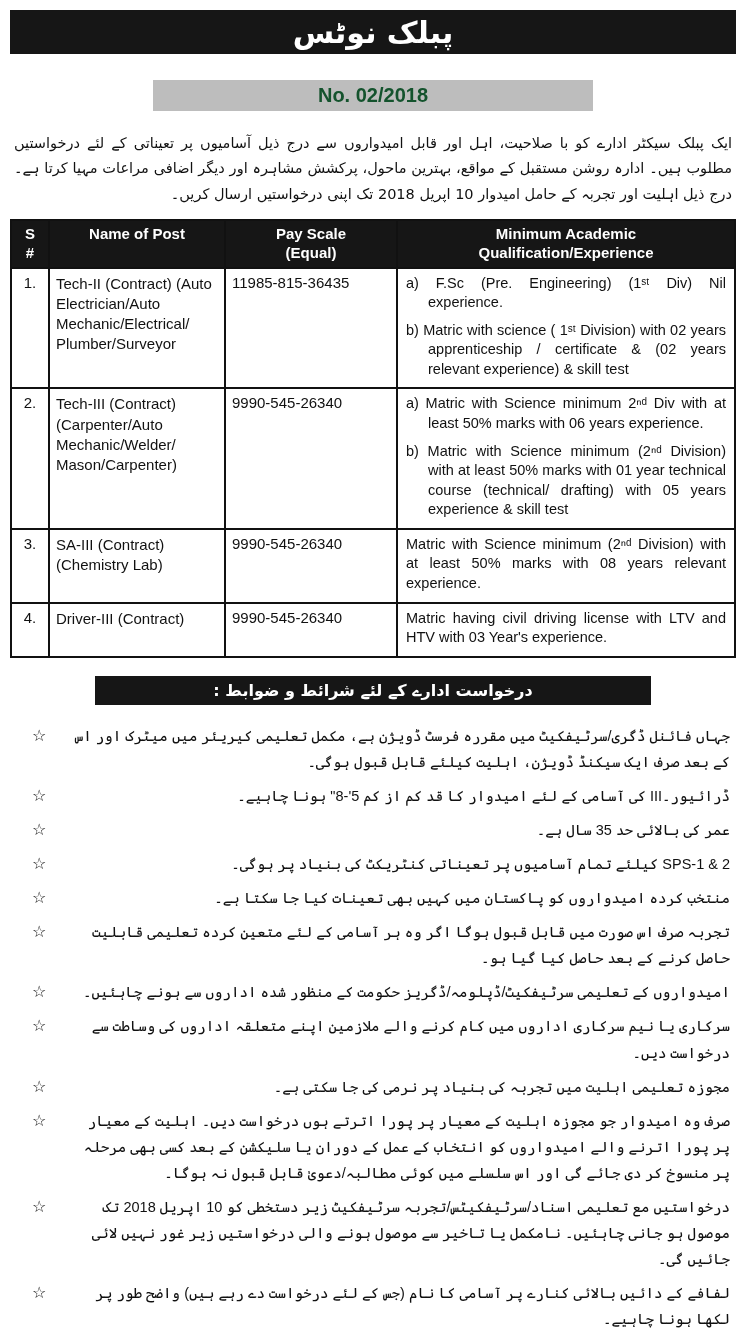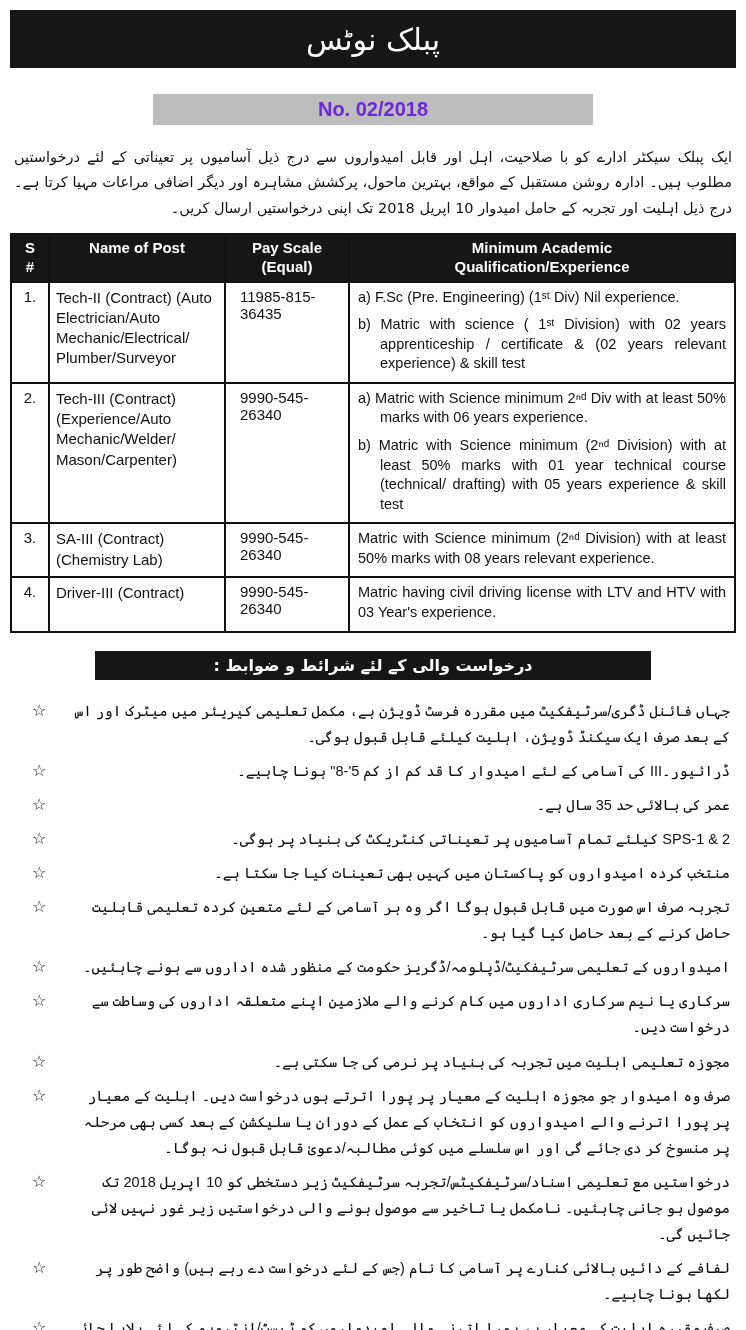--- a/index.html
+++ b/index.html
@@ -6,47 +6,47 @@
   html,body { background:#ffffff; }
   body {
     width:746px; min-height:1330px; margin:0 auto;
     font-family:"Liberation Sans", sans-serif; color:#111;
   }
   .page { padding:10px 10px 16px; }
 
   .banner { background:#161616; color:#fff; text-align:center; }
 
   .banner-top {
-    height:58px; display:flex; align-items:center; justify-content:center;
-    font-family:"DejaVu Sans", sans-serif; font-size:30px; font-weight:normal;
+    height:44px; display:flex; align-items:center; justify-content:center;
+    font-family:"DejaVu Sans", sans-serif; font-size:30px; font-weight:bold;
   }
 
   .notice-no {
-    width:440px; margin:26px auto 0; background:#bdbdbd; color:#6d28d9;
+    width:440px; margin:26px auto 0; background:#bdbdbd; color:#14532d;
     text-align:center; font-weight:bold; font-size:20px; padding:4px 0;
   }
 
   .intro {
     margin:20px 4px 0; direction:rtl; text-align:justify;
     font-family:"DejaVu Sans", sans-serif; font-size:14.5px; line-height:1.75;
   }
   .bold-date { font-weight:normal; }
 
   table.posts {
     width:100%; border-collapse:collapse; margin-top:12px;
     font-family:"Liberation Sans","DejaVu Sans", sans-serif;
   }
   table.posts th, table.posts td { border:2px solid #111; vertical-align:top; }
   table.posts thead th {
     background:#161616; color:#fff; font-size:15px; font-weight:bold;
     padding:4px 4px; text-align:center; white-space:pre-line; line-height:1.25;
   }
   td.td-sno { width:38px; text-align:center; padding:5px 2px; font-size:15px; }
   td.td-post { width:176px; padding:5px 6px; font-size:15px; line-height:1.35;margin-left:40px; }
-  td.td-pay { width:124px; padding:5px 14px; font-size:15px; }
+  td.td-pay { width:172px; padding:5px 6px; font-size:15px; }
   td.td-qual { padding:5px 8px 8px; font-size:14.5px; line-height:1.35; text-align:justify; }
   td.td-qual p { margin-bottom:8px; }
   td.td-qual p:last-child { margin-bottom:0; }
   td.td-qual p.hang { padding-left:22px; text-indent:-22px; }
 
   .cond-banner {
     width:556px; margin:18px auto 0; padding:5px 0;
     font-family:"DejaVu Sans", sans-serif; font-size:16px; font-weight:bold;
     direction:rtl;
   }
@@ -96,21 +96,21 @@
         <td class="td-sno">1.</td>
         <td class="td-post">Tech-II (Contract) (Auto Electrician/Auto Mechanic/Electrical/ Plumber/Surveyor</td>
         <td class="td-pay">11985-815-36435</td>
         <td class="td-qual">
           <p class="hang">a)  F.Sc (Pre. Engineering) (1ˢᵗ Div) Nil experience.</p>
           <p class="hang">b)  Matric with science ( 1ˢᵗ Division) with 02 years apprenticeship / certificate &amp; (02 years relevant experience) &amp; skill test</p>
         </td>
       </tr>
       <tr>
         <td class="td-sno">2.</td>
-        <td class="td-post">Tech-III (Contract) (Experience/Auto Mechanic/Welder/ Mason/Carpenter)</td>
+        <td class="td-post">Tech-III (Contract) (Carpenter/Auto Mechanic/Welder/ Mason/Carpenter)</td>
         <td class="td-pay">9990-545-26340</td>
         <td class="td-qual">
           <p class="hang">a)  Matric with Science minimum 2ⁿᵈ Div with at least 50% marks with 06 years experience.</p>
           <p class="hang">b)  Matric with Science minimum (2ⁿᵈ Division) with at least 50% marks with 01 year technical course (technical/ drafting) with 05 years experience &amp; skill test</p>
         </td>
       </tr>
       <tr>
         <td class="td-sno">3.</td>
         <td class="td-post">SA-III (Contract) (Chemistry Lab)</td>
         <td class="td-pay">9990-545-26340</td>
@@ -123,21 +123,21 @@
         <td class="td-post">Driver-III (Contract)</td>
         <td class="td-pay">9990-545-26340</td>
         <td class="td-qual">
           <p>Matric having civil driving license with LTV and HTV with 03 Year's experience.</p>
         </td>
       </tr>
     </tbody>
   </table>
 
   <div class="banner cond-banner">
-    <span>درخواست والی کے لئے شرائط و ضوابط :</span>
+    <span>درخواست ادارے کے لئے شرائط و ضوابط :</span>
   </div>
 
   <div class="cond-list">
     <div class="cond">
       <span class="star">☆</span>
       <div class="cond-text">جہاں فائنل ڈگری/سرٹیفکیٹ میں مقررہ فرسٹ ڈویژن ہے، مکمل تعلیمی کیریئر میں میٹرک اور اس کے بعد صرف ایک سیکنڈ ڈویژن، اہلیت کیلئے قابل قبول ہوگی۔</div>
     </div>
     <div class="cond">
       <span class="star">☆</span>
       <div class="cond-text">ڈرائیور۔III کی آسامی کے لئے امیدوار کا قد کم از کم 5'-8" ہونا چاہیے۔</div>

